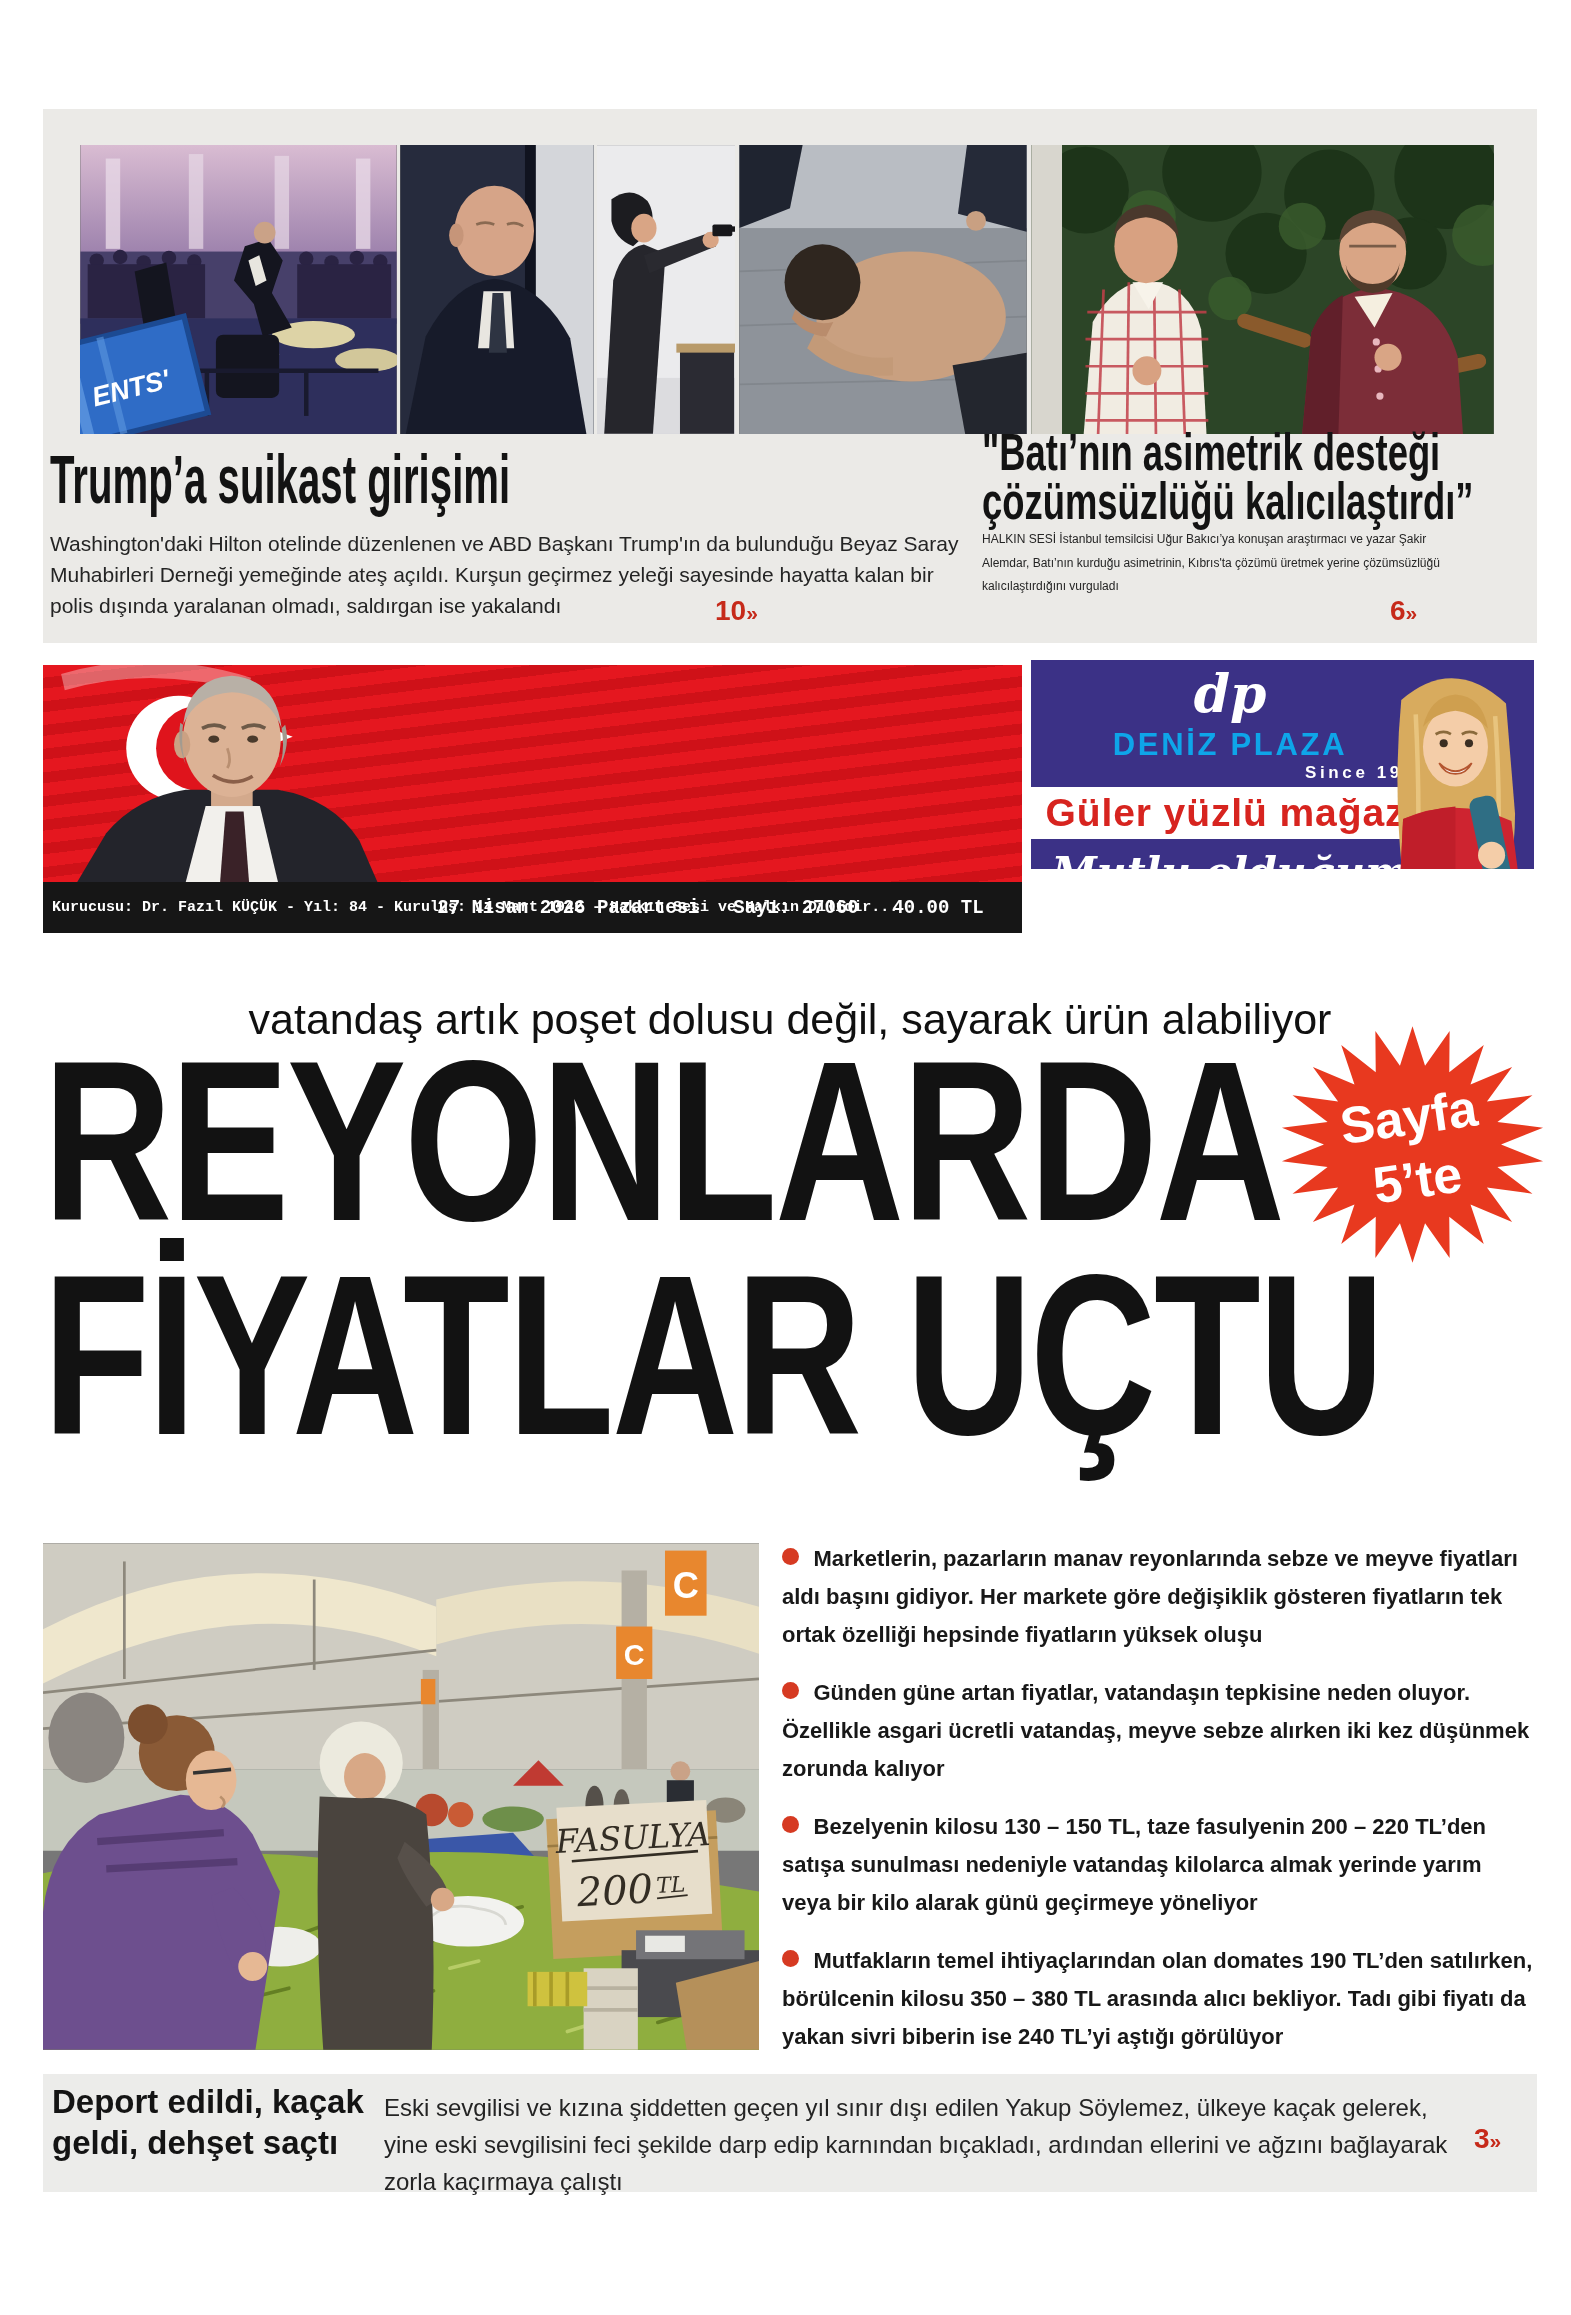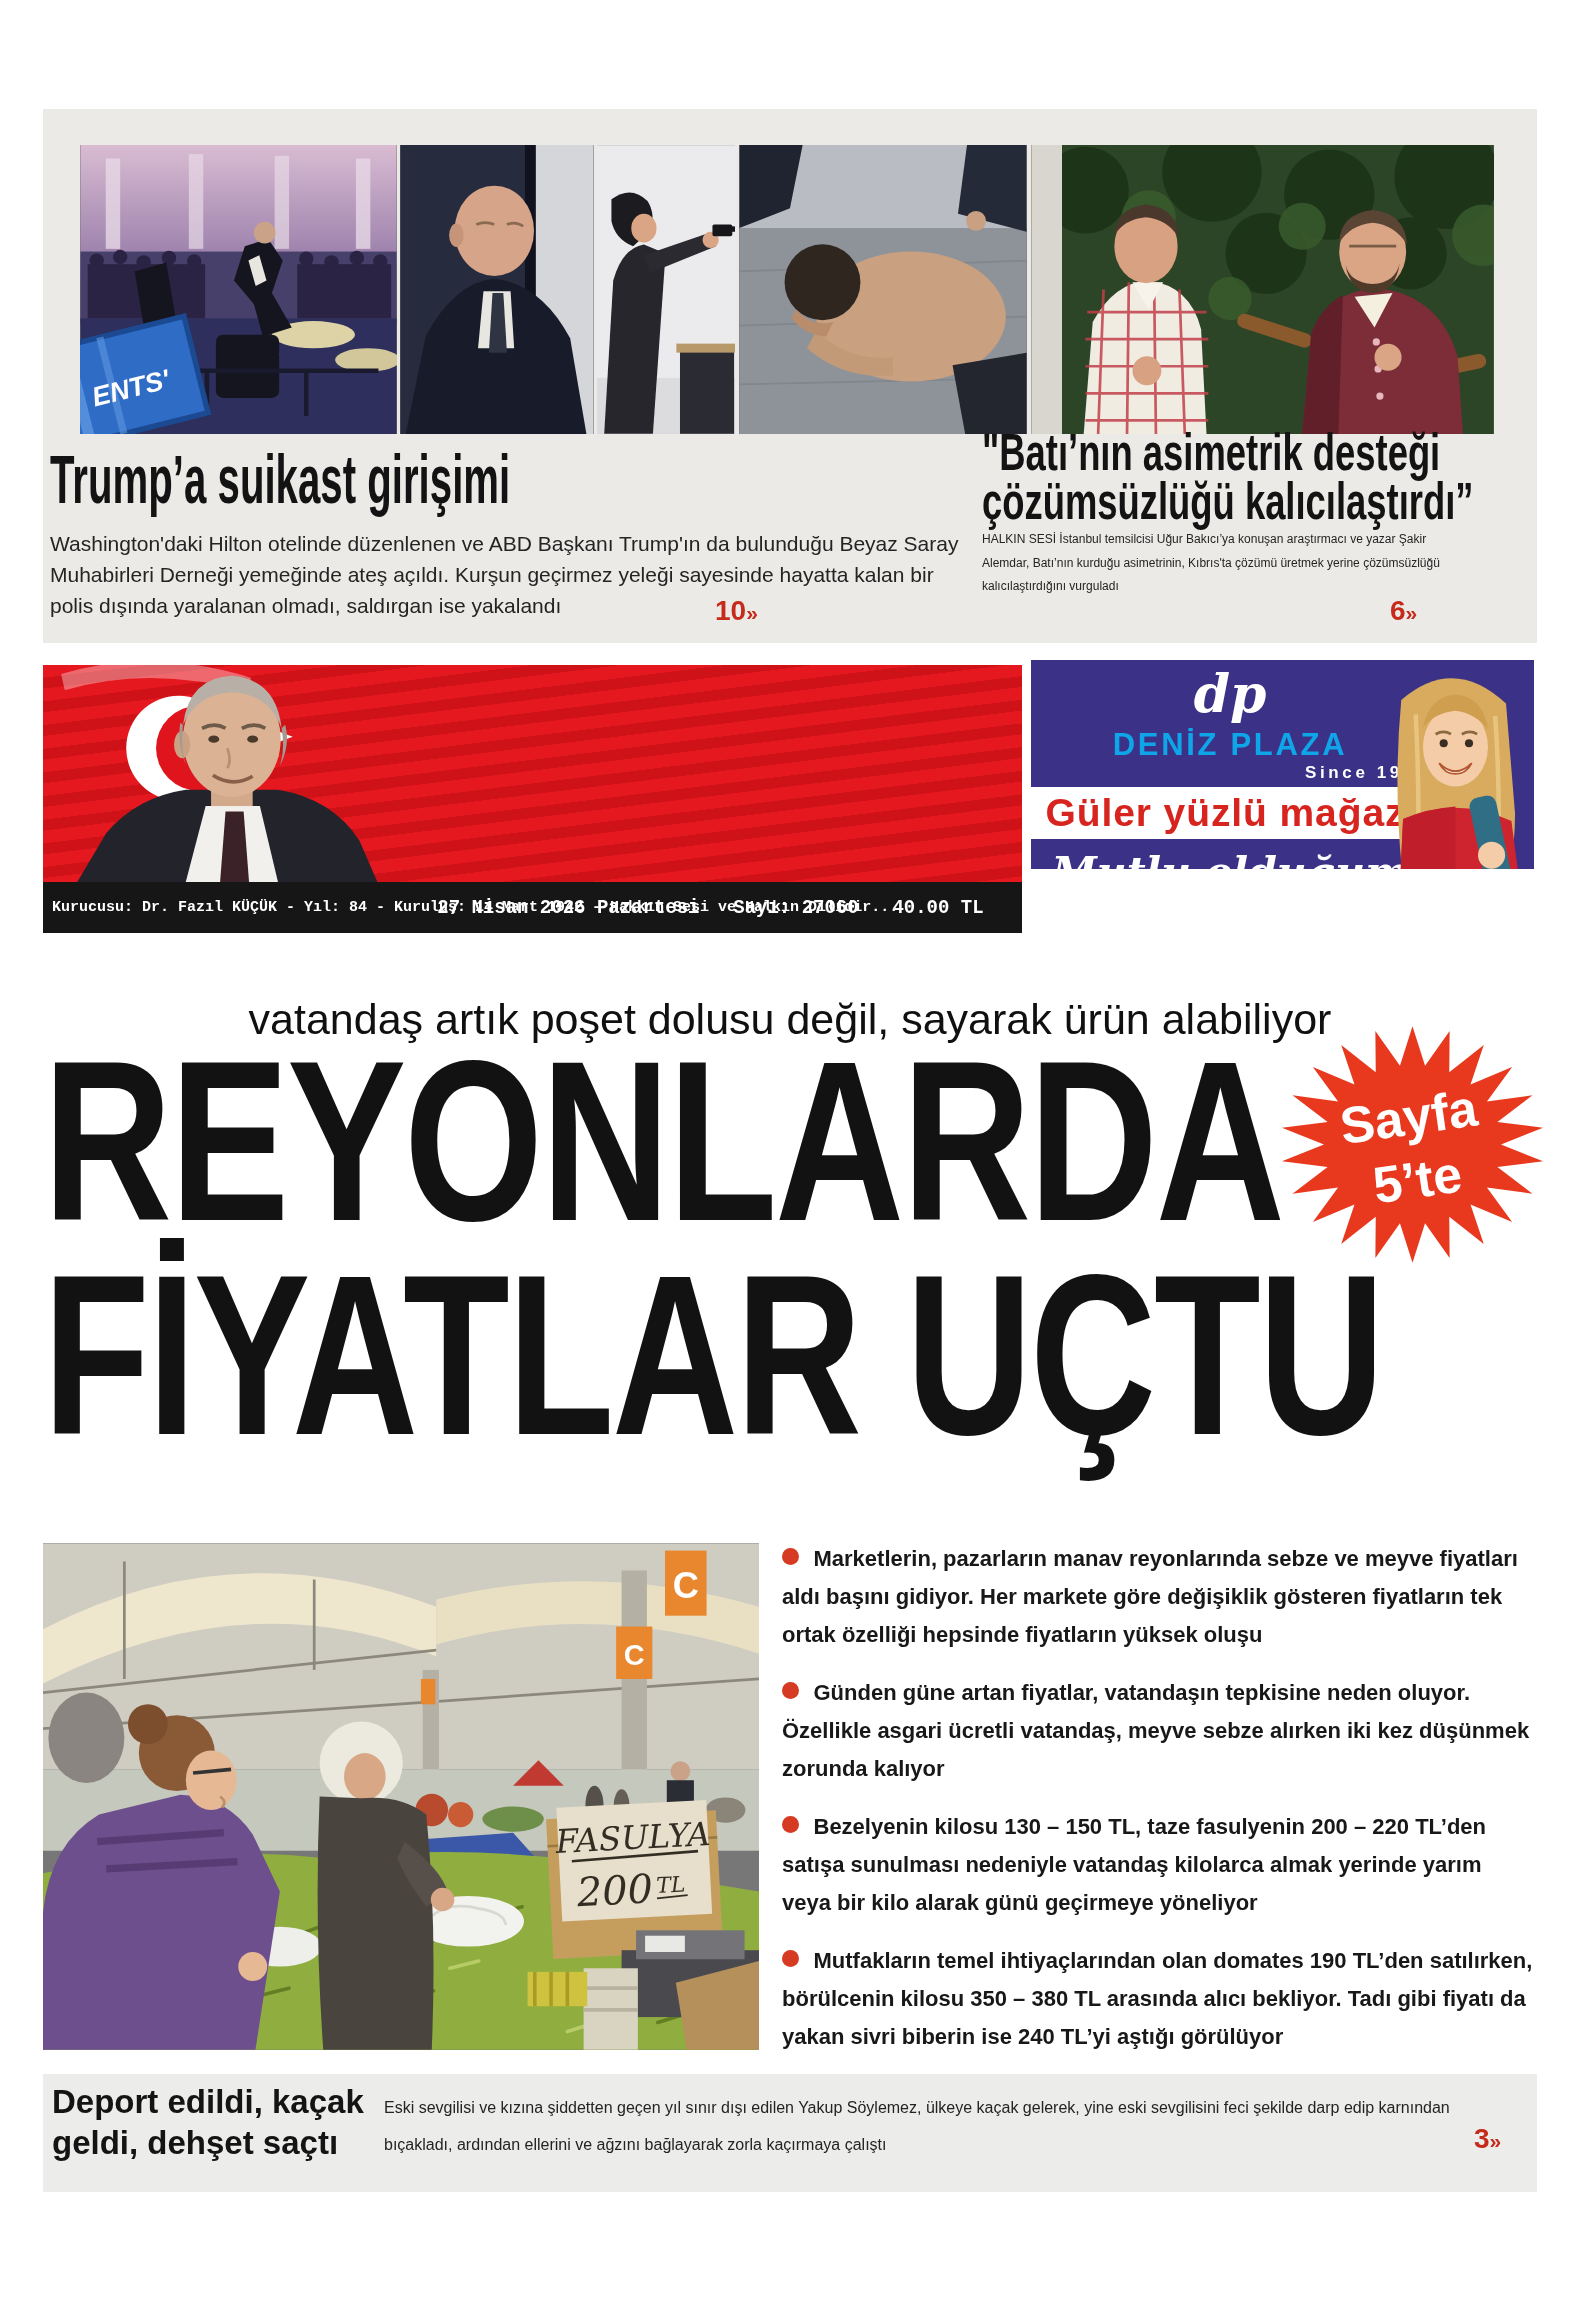--- a/index.html
+++ b/index.html
@@ -57,21 +57,21 @@
 
   
   .bullets{left:782px;top:1540px;width:753px;}
   .bullet-item{margin:0 0 20px 0;font-size:22px;font-weight:bold;line-height:38px;color:#181818;}
   .dot{display:inline-block;width:17px;height:17px;border-radius:50%;
        background:var(--bullet-red,#d63a22);margin-right:14.5px;transform:translateY(-0.9px);}
 
   
   .botband{left:43px;top:2074px;width:1494px;height:118px;background:var(--bottom-gray,#ececea);}
   .bot-headline{position:absolute;left:9px;top:7.2px;font-size:33px;font-weight:bold;line-height:41px;color:#141414;}
-  .bot-body{position:absolute;left:341px;top:15.4px;width:1081px;font-size:16px;line-height:37px;color:#242424;}
+  .bot-body{position:absolute;left:341px;top:15.4px;width:1081px;font-size:24px;line-height:37px;color:#242424;}
   .bot-ref{position:absolute;left:1431px;top:51px;}
 </style>
 </head>
 <body>
 
 <div class="page">
 
   <div class="abs topband"></div>
 
   <div class="photo" style="left:80px;width:317px;">

